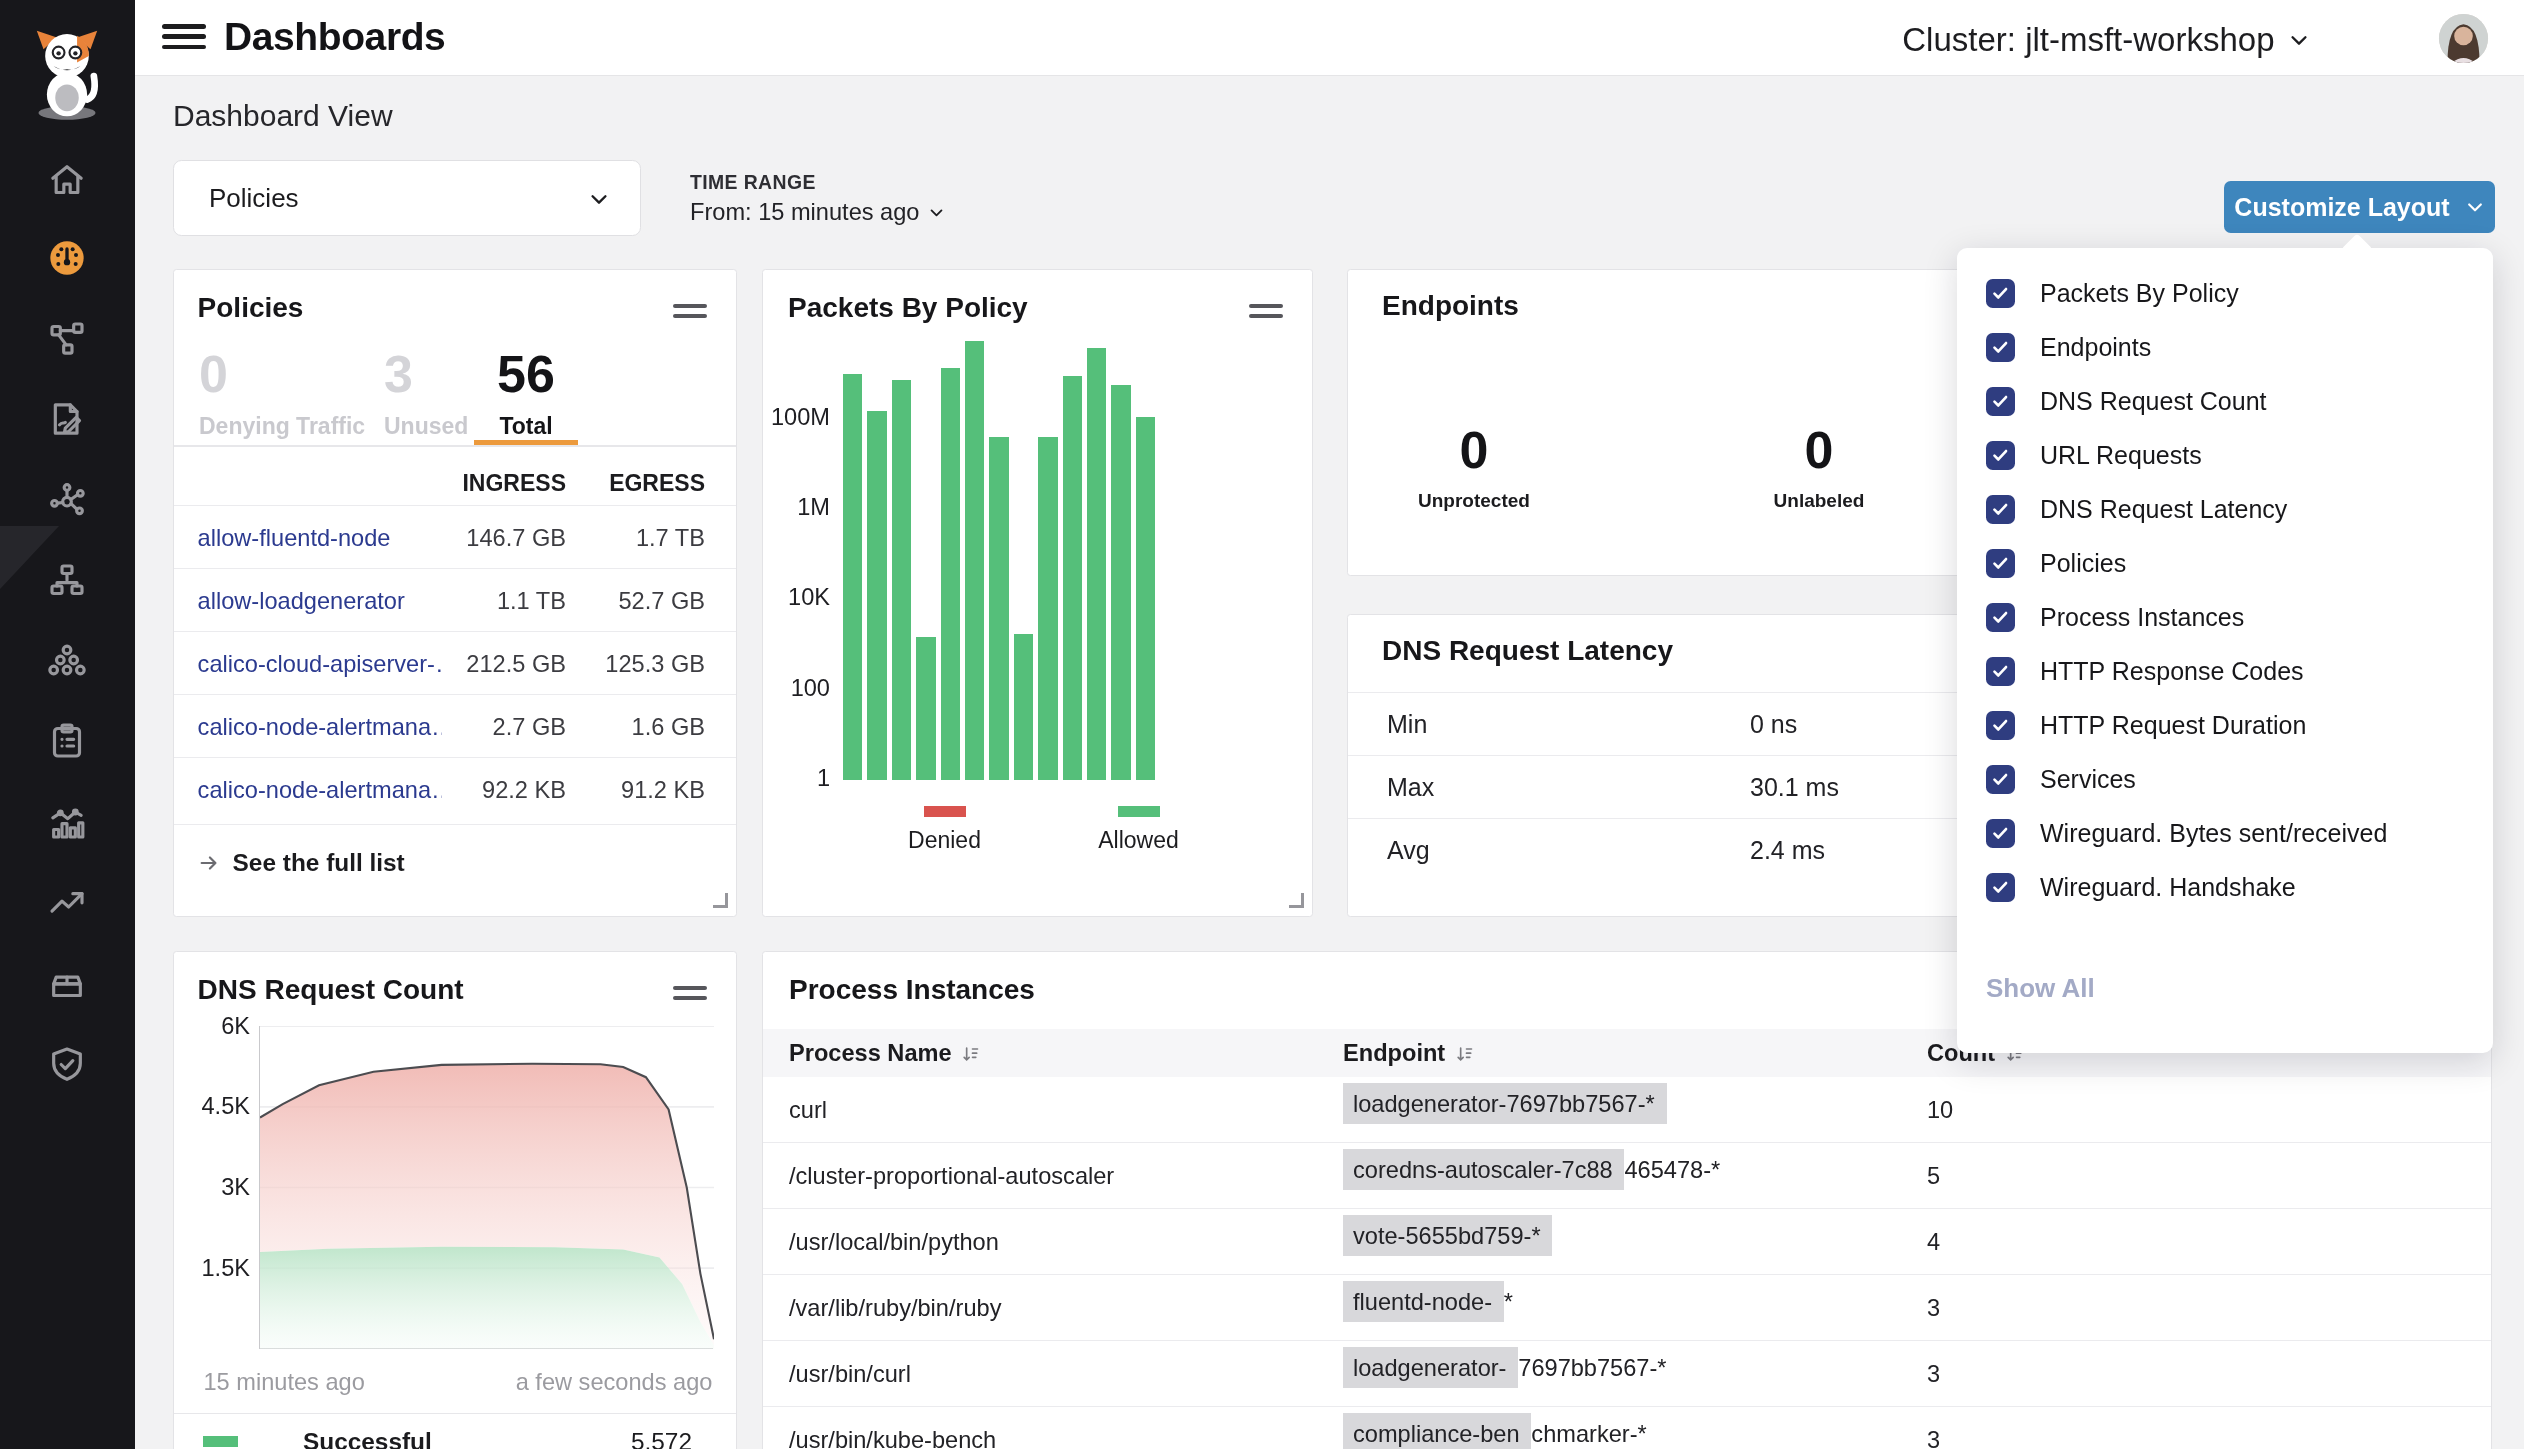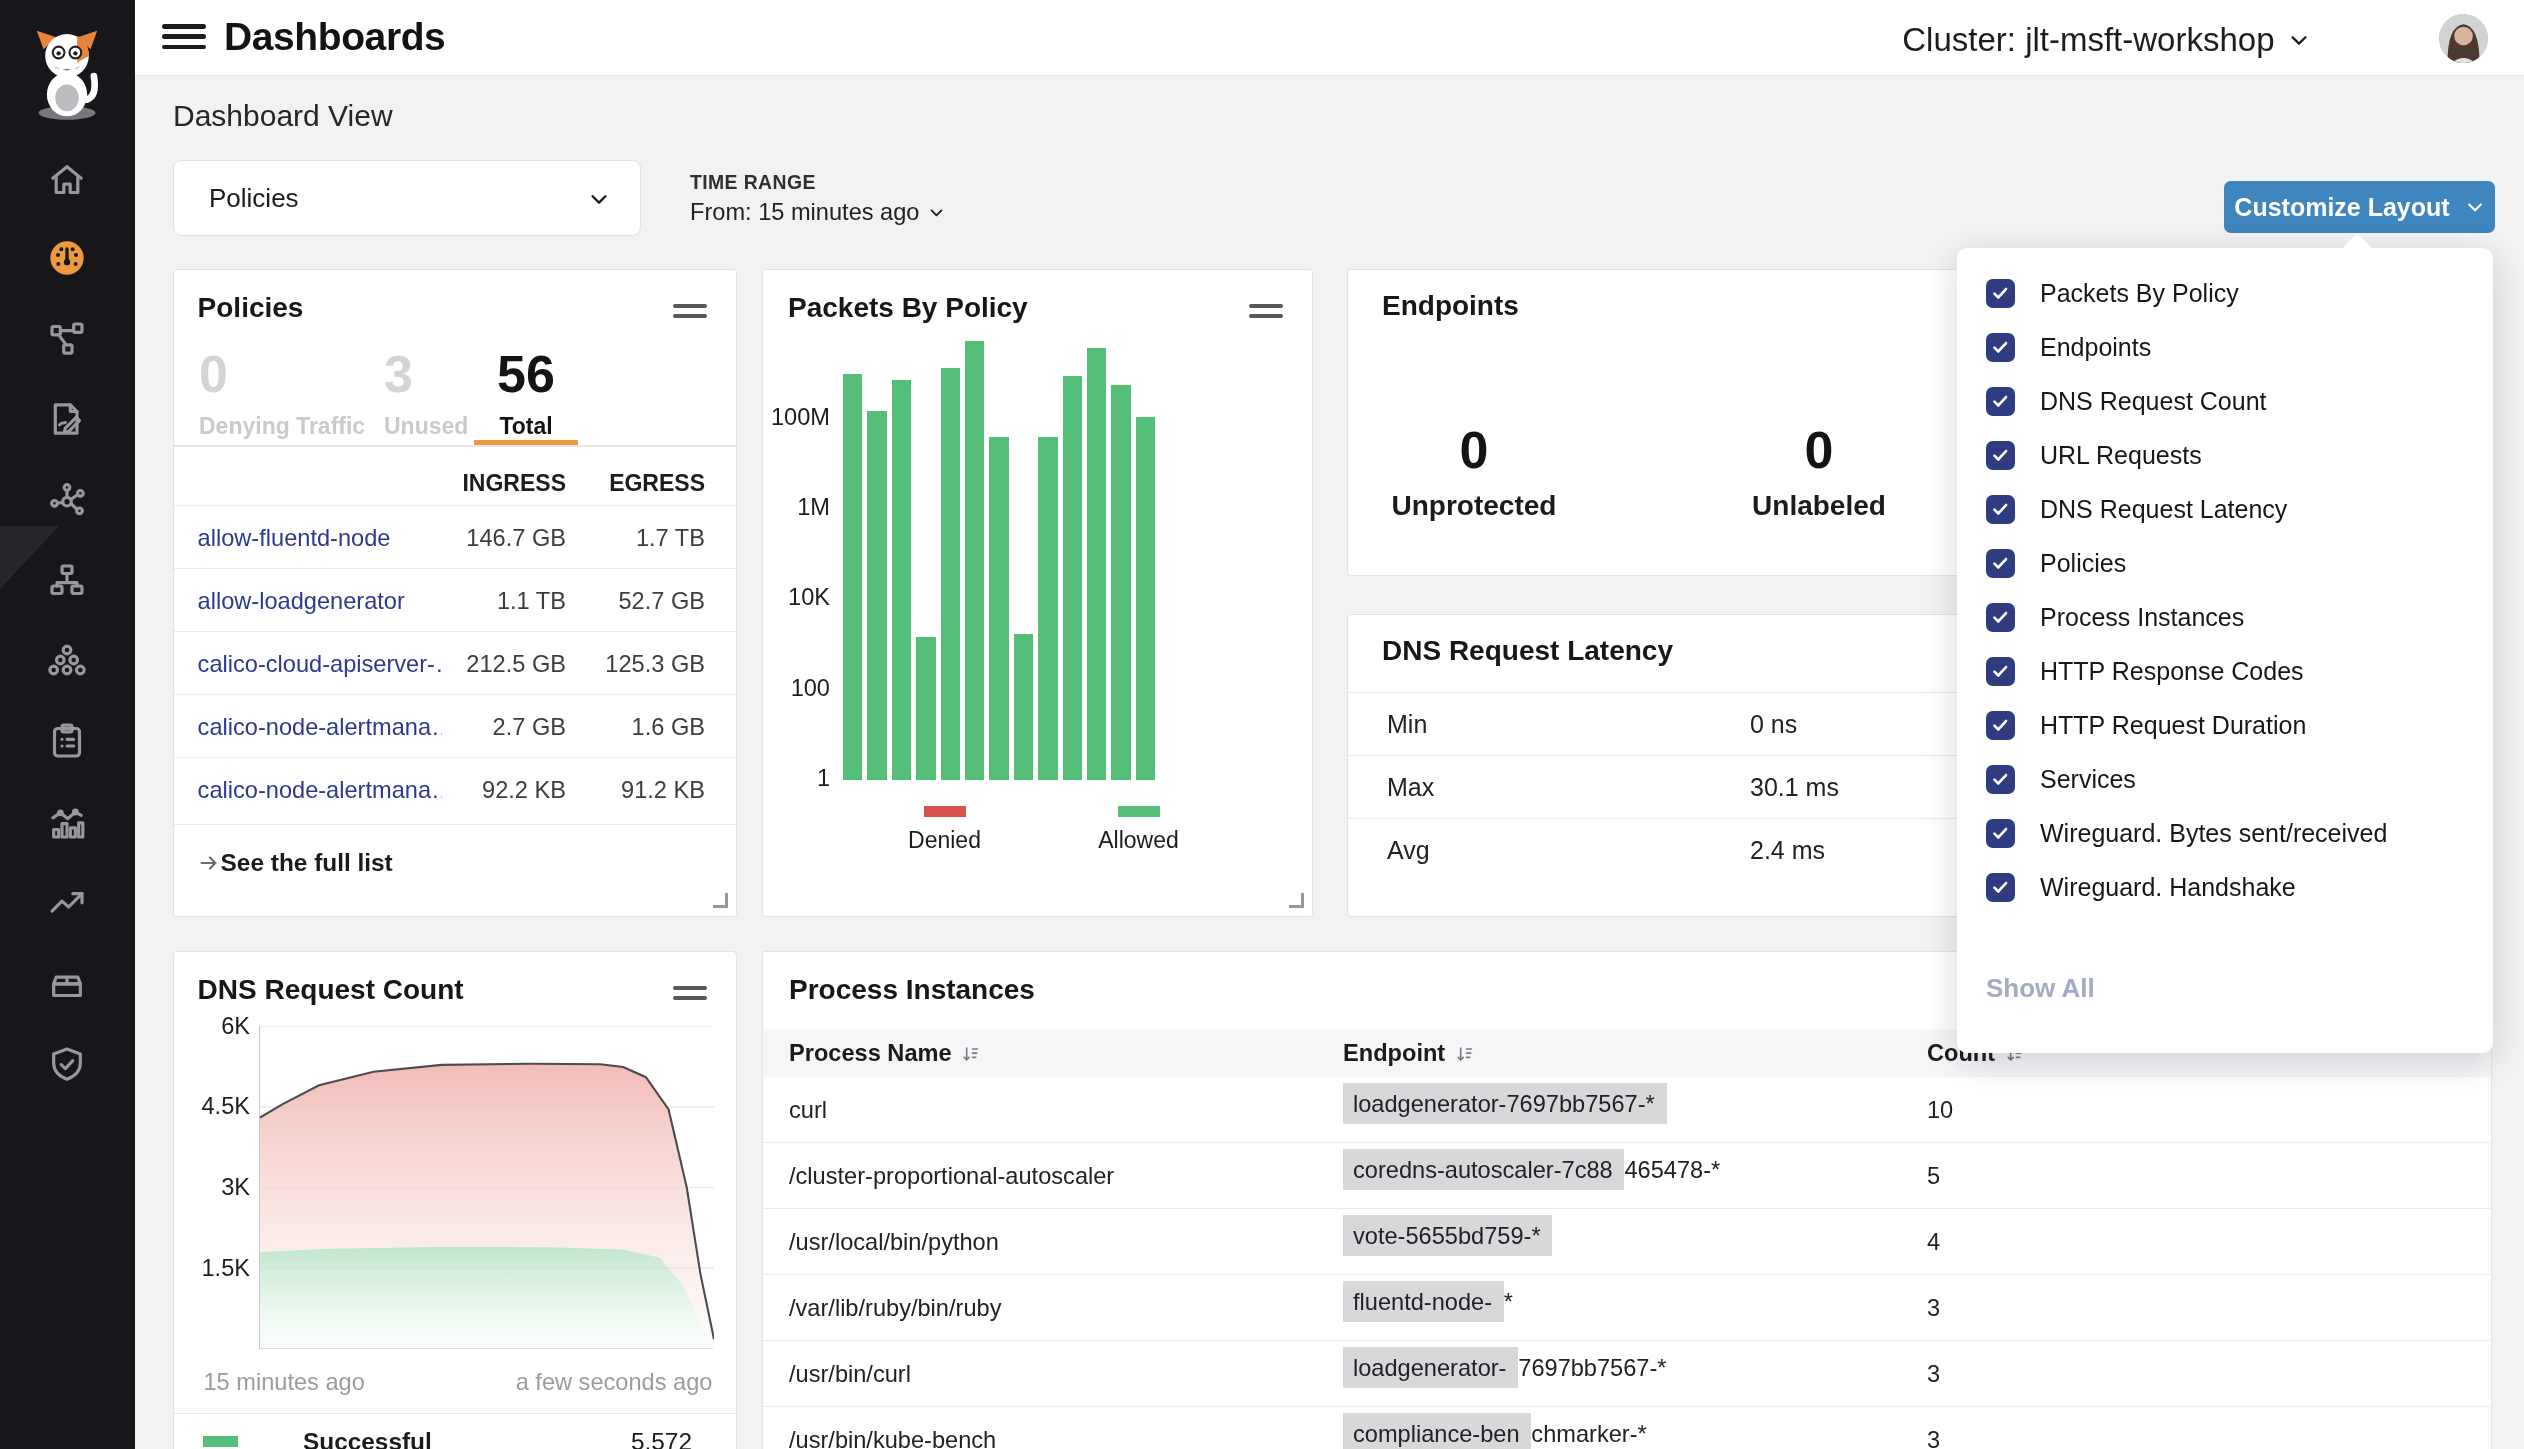--- a/index.html
+++ b/index.html
@@ -51,33 +51,33 @@
   .pol-divider{position:absolute;left:0;top:175px;width:100%;height:1.7px;background:#e7e7ea;}
   .pol-head{position:absolute;top:200px;left:0;width:100%;font-size:23px;font-weight:700;color:#1c1c1f;}
   .pol-head .c-in{position:absolute;right:170px;}
   .pol-head .c-eg{position:absolute;right:31px;}
   .pol-rows{position:absolute;left:0;top:235px;width:100%;}
   .pol-row{position:relative;height:63px;border-top:1.7px solid #ebebee;font-size:23.6px;}
   .pol-row .nm{position:absolute;left:23.6px;top:18.5px;color:#2b3a8f;cursor:pointer;max-width:244px;white-space:nowrap;overflow:hidden;}
   .pol-row .iv{position:absolute;right:170px;top:18.5px;color:#3c3c41;}
   .pol-row .ev{position:absolute;right:31px;top:18.5px;color:#3c3c41;}
   .pol-footer{position:absolute;left:0;top:554px;width:100%;border-top:1.7px solid #ebebee;}
-  .pol-footer .link{margin:23.6px 0 0 23.6px;font-size:24.4px;font-weight:600;color:#1b1b1e;cursor:pointer;display:flex;gap:1px;align-items:center;}
+  .pol-footer .link{margin:23.6px 0 0 23.6px;font-size:24.4px;font-weight:600;color:#1b1b1e;cursor:pointer;display:flex;gap:13px;align-items:center;}
 
   
   .bars{position:absolute;left:80px;top:56px;width:353px;height:454px;display:flex;align-items:flex-end;gap:5px;}
   .bar{width:19.4px;background:#55bf7a;}
   .ytick{position:absolute;left:0;width:67px;text-align:right;font-size:23.6px;color:#1e1e22;}
   .legend{position:absolute;font-size:23px;color:#1c1c1f;text-align:center;}
   .legend .sw{width:42px;height:11px;margin:0 auto 10px auto;}
 
   
   .ep-stat{position:absolute;top:150px;text-align:center;}
   .ep-stat .num{font-size:52px;font-weight:700;color:#141417;}
-  .ep-stat .lab{margin-top:10px;font-size:28px;font-weight:600;color:#1b1b1e;}
+  .ep-stat .lab{margin-top:10px;font-size:19px;font-weight:600;color:#1b1b1e;}
 
   
   .lat-rows{position:absolute;left:0;top:77px;width:100%;}
   .lat-row{position:relative;height:63px;border-top:1.7px solid #ebebee;font-size:25px;color:#222226;}
   .lat-row .l{position:absolute;left:39px;top:17px;}
   .lat-row .v{position:absolute;left:402px;top:17px;}
 
   
   .dns-plot{position:absolute;left:85px;top:74px;width:454px;height:323px;border-left:1.7px solid #c9c9cc;border-bottom:1.7px solid #c9c9cc;}
   .dns-ytick{position:absolute;width:61px;text-align:right;font-size:23.6px;color:#1e1e22;}

